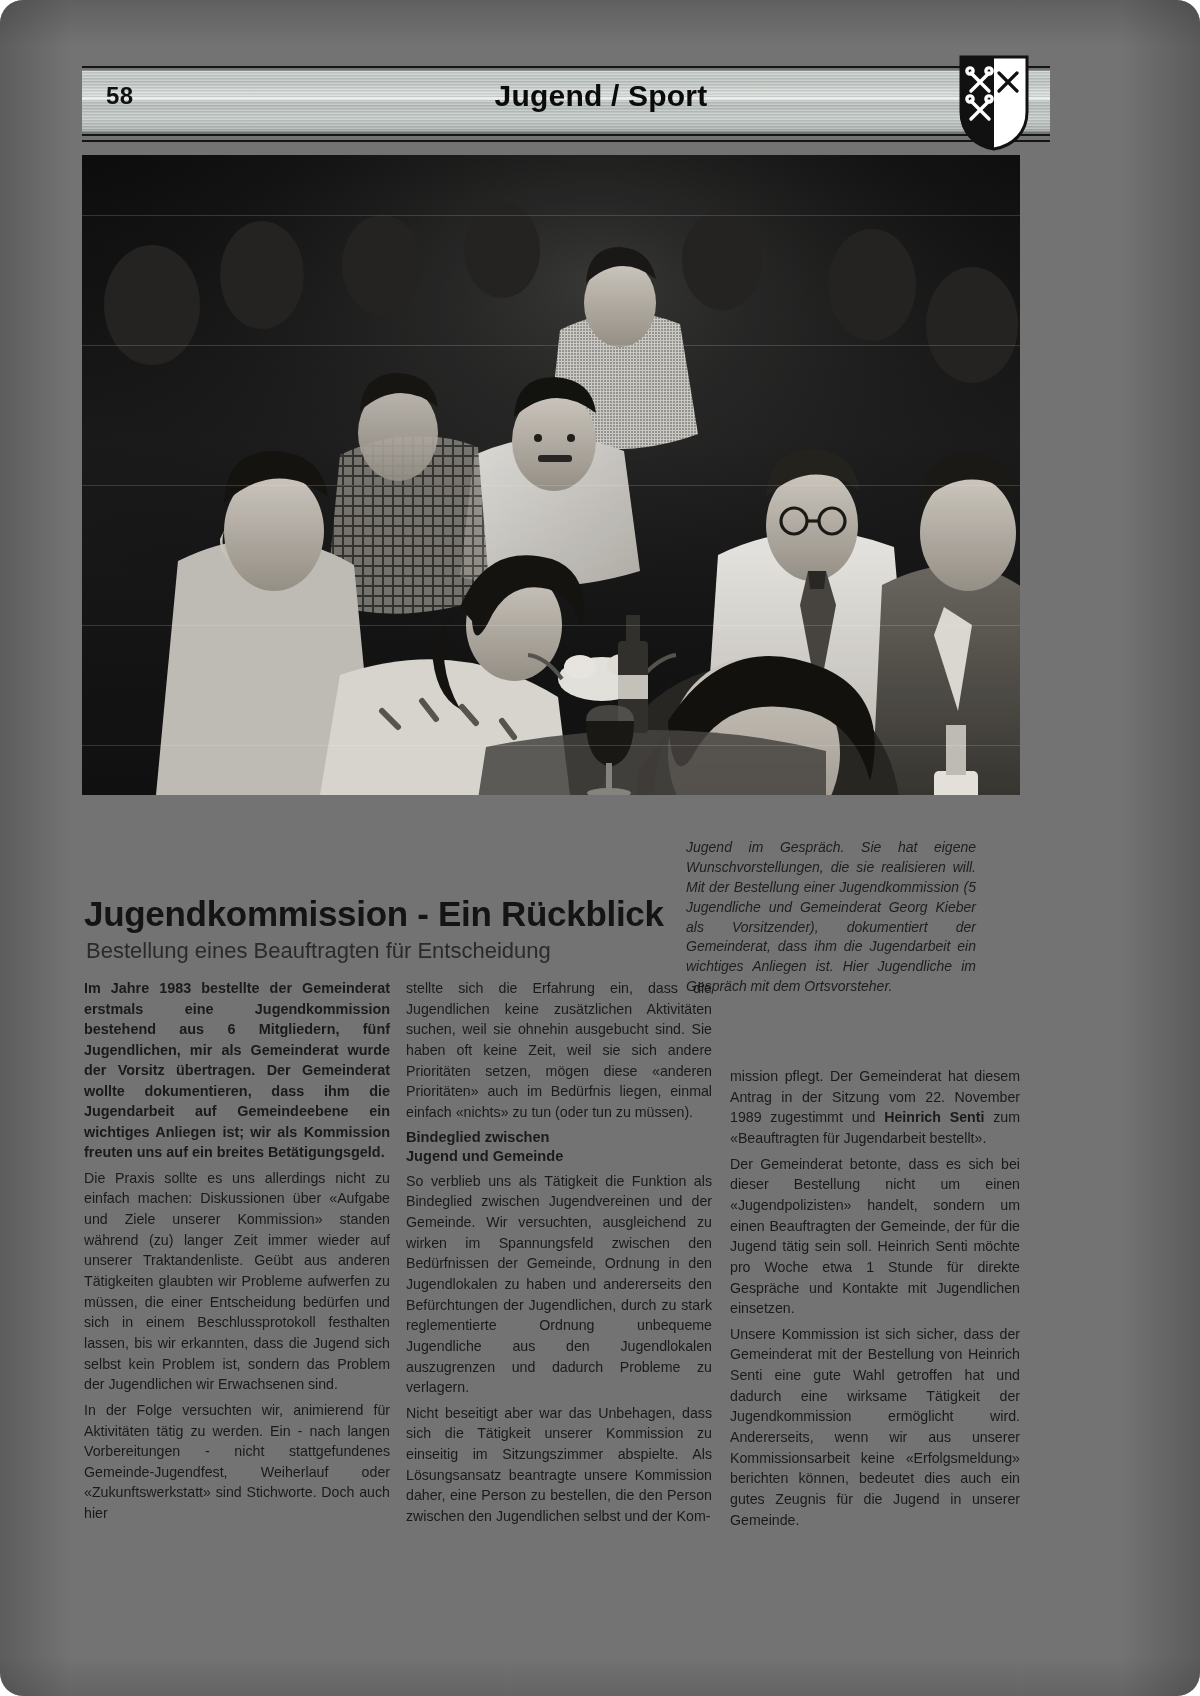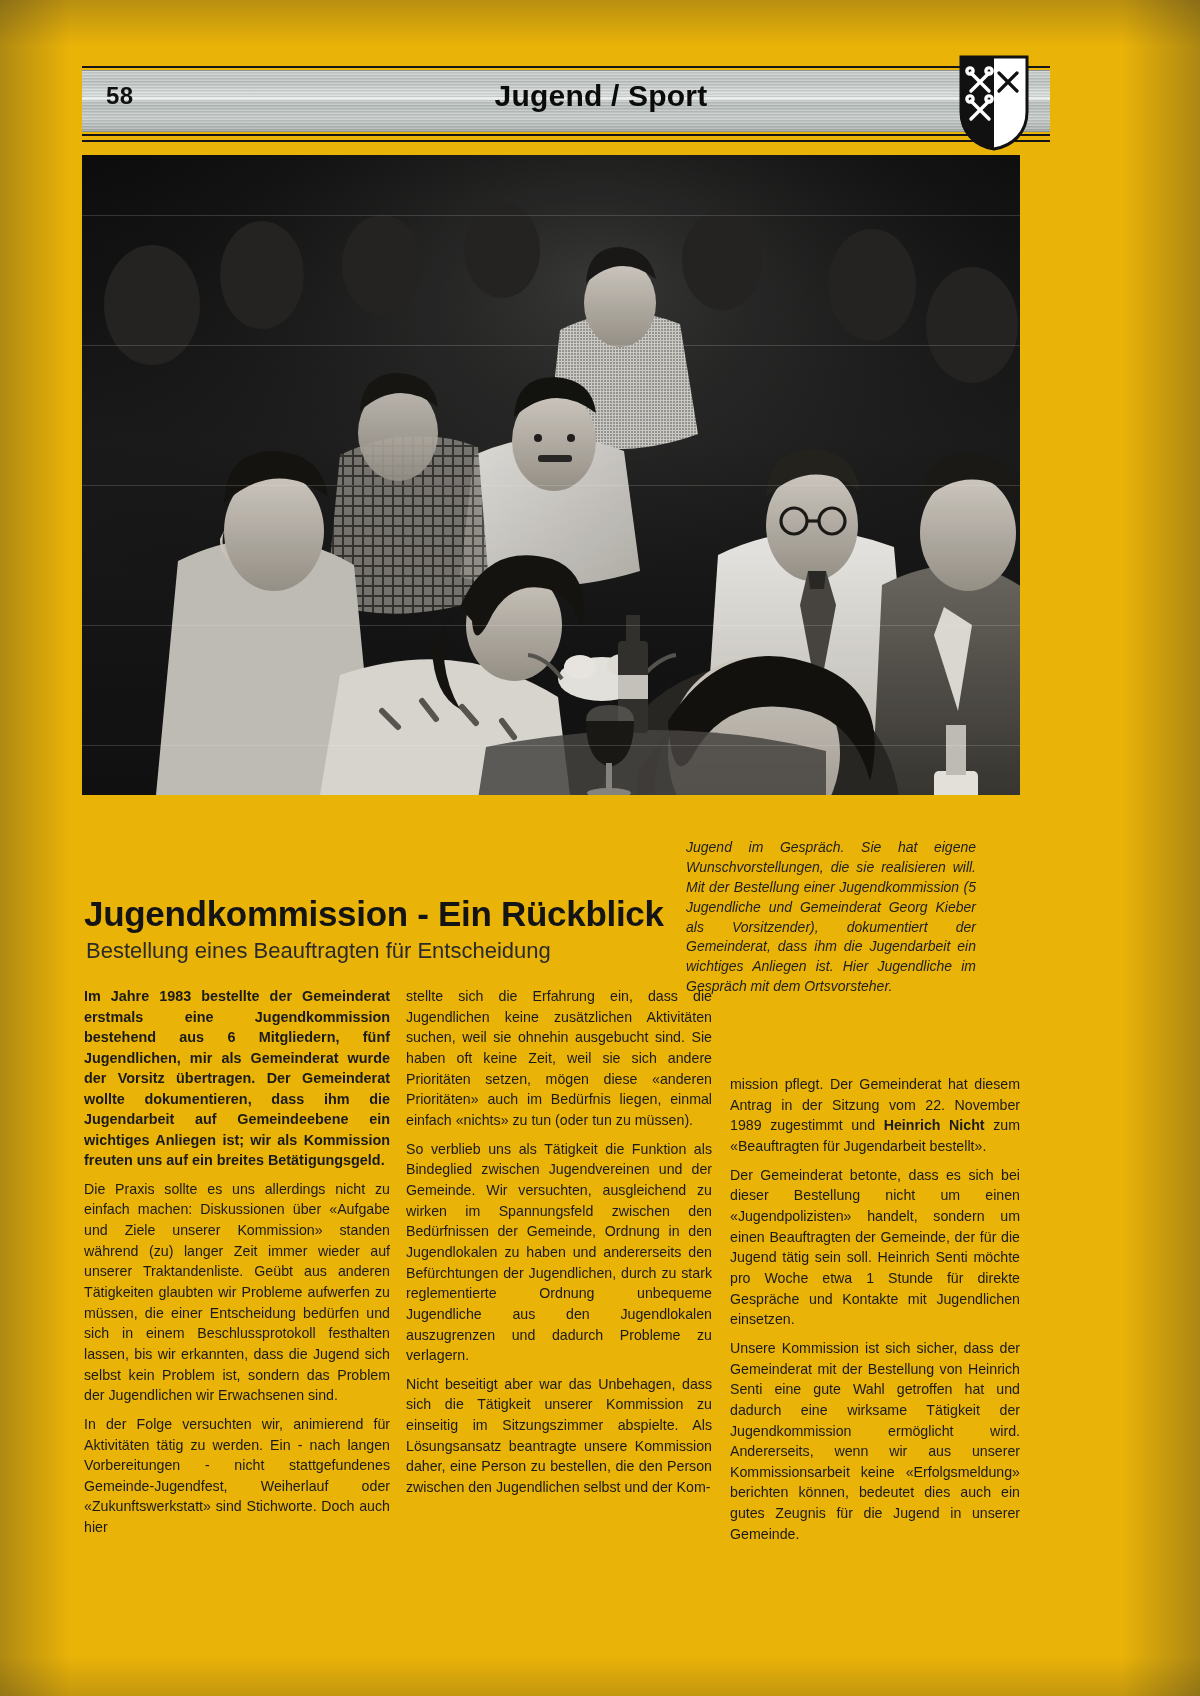--- a/index.html
+++ b/index.html
@@ -9,22 +9,23 @@
     background: #ffffff;
   }
   body {
     font-family: "Liberation Sans", sans-serif;
     -webkit-font-smoothing: antialiased;
   }
   .page {
     position: relative;
     width: 1200px;
     height: 1696px;
-    background: #eab308;
+    background: #737373;
     overflow: hidden;
+    border-radius: 23px;
   }
 
   
   .header {
     position: absolute;
     left: 82px;
     top: 66px;
     width: 1038px;
     height: 72px;
   }
@@ -163,21 +164,21 @@
   .col {
     position: absolute;
     top: 978px;
     font-size: 14.2px;
     line-height: 1.455;
     color: #1a1a1a;
     text-align: justify;
     -webkit-hyphens: none;
     hyphens: none;
   }
-  .col p { margin: 8px 0 0.35em 0; }
+  .col p { margin: 0 0 0.35em 0; }
   .col-left  { left: 84px;  width: 306px; }
   .col-mid   { left: 406px; width: 306px; }
   .col-right { left: 730px; width: 290px; top: 1066px; }
 
   .lead {
     font-weight: 700;
     font-size: 14.4px;
     line-height: 1.425;
   }
   .sec-head {
@@ -427,26 +428,28 @@
   <div class="caption">Jugend im Gespräch. Sie hat eigene Wunschvorstellungen, die sie realisieren will. Mit der Bestellung einer Jugendkommission (5 Jugendliche und Gemeinderat Georg Kieber als Vorsitzender), dokumentiert der Gemeinderat, dass ihm die Jugendarbeit ein wichtiges Anliegen ist. Hier Jugendliche im Gespräch mit dem Ortsvorsteher.</div>
 
   <div class="col col-left">
     <p class="lead">Im Jahre 1983 bestellte der Gemeinderat erstmals eine Jugendkommission bestehend aus 6 Mitgliedern, fünf Jugendlichen, mir als Gemeinderat wurde der Vorsitz übertragen. Der Gemeinderat wollte dokumentieren, dass ihm die Jugendarbeit auf Gemeindeebene ein wichtiges Anliegen ist; wir als Kommission freuten uns auf ein breites Betätigungsgeld.</p>
     <p>Die Praxis sollte es uns allerdings nicht zu einfach machen: Diskussionen über «Aufgabe und Ziele unserer Kommission» standen während (zu) langer Zeit immer wieder auf unserer Traktandenliste. Geübt aus anderen Tätigkeiten glaubten wir Probleme aufwerfen zu müssen, die einer Entscheidung bedürfen und sich in einem Beschlussprotokoll festhalten lassen, bis wir erkannten, dass die Jugend sich selbst kein Problem ist, sondern das Problem der Jugendlichen wir Erwachsenen sind.</p>
     <p>In der Folge versuchten wir, animierend für Aktivitäten tätig zu werden. Ein - nach langen Vorbereitungen - nicht stattgefundenes Gemeinde-Jugendfest, Weiherlauf oder «Zukunftswerkstatt» sind Stichworte. Doch auch hier</p>
   </div>
 
   <div class="col col-mid">
     <p>stellte sich die Erfahrung ein, dass die Jugendlichen keine zusätzlichen Aktivitäten suchen, weil sie ohnehin ausgebucht sind. Sie haben oft keine Zeit, weil sie sich andere Prioritäten setzen, mögen diese «anderen Prioritäten» auch im Bedürfnis liegen, einmal einfach «nichts» zu tun (oder tun zu müssen).</p>
+    <p class="sec-head" style="white-space: pre-line;">Bindeglied zwischen
+Jugend und Gemeinde</p>
     <p>So verblieb uns als Tätigkeit die Funktion als Bindeglied zwischen Jugendvereinen und der Gemeinde. Wir versuchten, ausgleichend zu wirken im Spannungsfeld zwischen den Bedürfnissen der Gemeinde, Ordnung in den Jugendlokalen zu haben und andererseits den Befürchtungen der Jugendlichen, durch zu stark reglementierte Ordnung unbequeme Jugendliche aus den Jugendlokalen auszugrenzen und dadurch Probleme zu verlagern.</p>
     <p>Nicht beseitigt aber war das Unbehagen, dass sich die Tätigkeit unserer Kommission zu einseitig im Sitzungszimmer abspielte. Als Lösungsansatz beantragte unsere Kommission daher, eine Person zu bestellen, die den Person zwischen den Jugendlichen selbst und der Kom-</p>
   </div>
 
   <div class="col col-right">
-    <p id="right-p0">mission pflegt. Der Gemeinderat hat diesem Antrag in der Sitzung vom 22. November 1989 zugestimmt und <span class="nb">Heinrich Nicht</span> zum «Beauftragten für Jugendarbeit bestellt».</p>
+    <p id="right-p0">mission pflegt. Der Gemeinderat hat diesem Antrag in der Sitzung vom 22. November 1989 zugestimmt und <span class="nb">Heinrich Senti</span> zum «Beauftragten für Jugendarbeit bestellt».</p>
     <p>Der Gemeinderat betonte, dass es sich bei dieser Bestellung nicht um einen «Jugendpolizisten» handelt, sondern um einen Beauftragten der Gemeinde, der für die Jugend tätig sein soll. Heinrich Senti möchte pro Woche etwa 1 Stunde für direkte Gespräche und Kontakte mit Jugendlichen einsetzen.</p>
     <p>Unsere Kommission ist sich sicher, dass der Gemeinderat mit der Bestellung von Heinrich Senti eine gute Wahl getroffen hat und dadurch eine wirksame Tätigkeit der Jugendkommission ermöglicht wird. Andererseits, wenn wir aus unserer Kommissionsarbeit keine «Erfolgsmeldung» berichten können, bedeutet dies auch ein gutes Zeugnis für die Jugend in unserer Gemeinde.</p>
   </div>
 
   <div class="scan-edge-left"></div>
   <div class="scan-edge-right"></div>
   <div class="scan-edge-top"></div>
   <div class="scan-edge-bottom"></div>
 
 </div>

